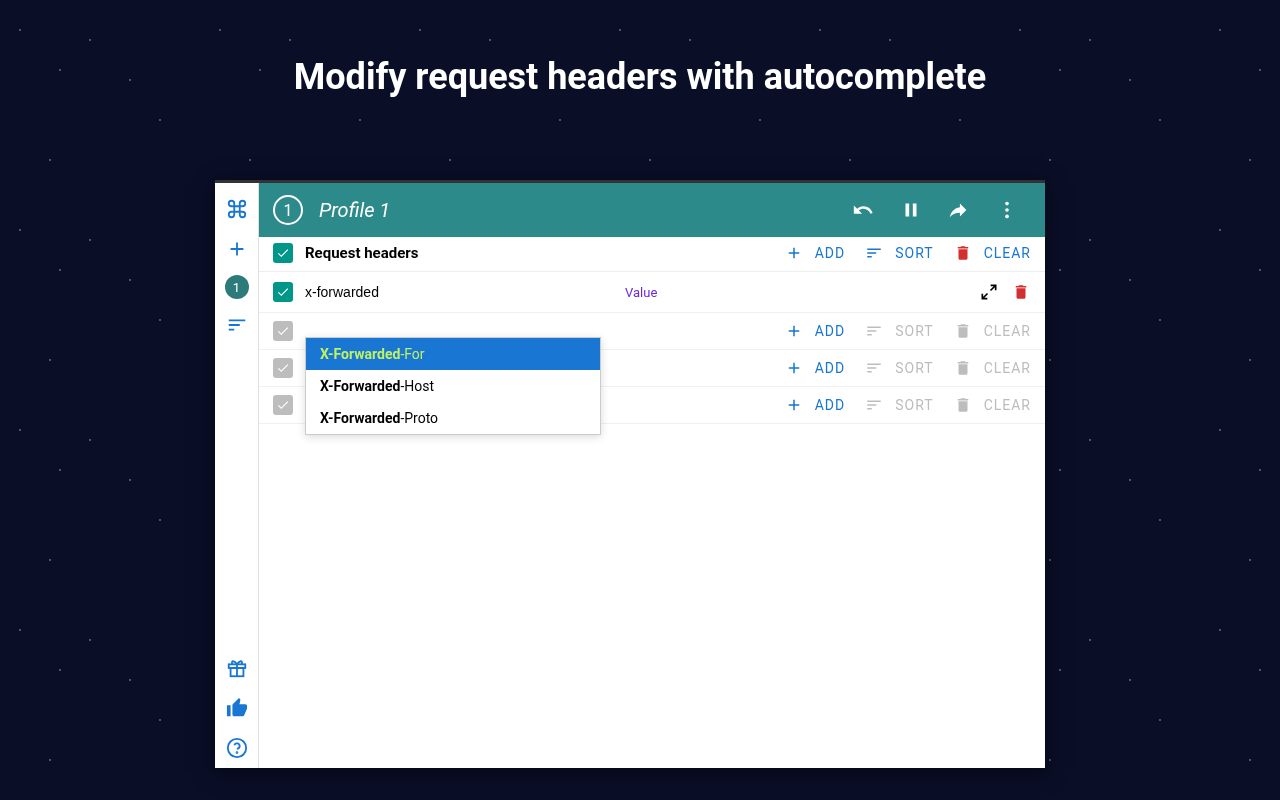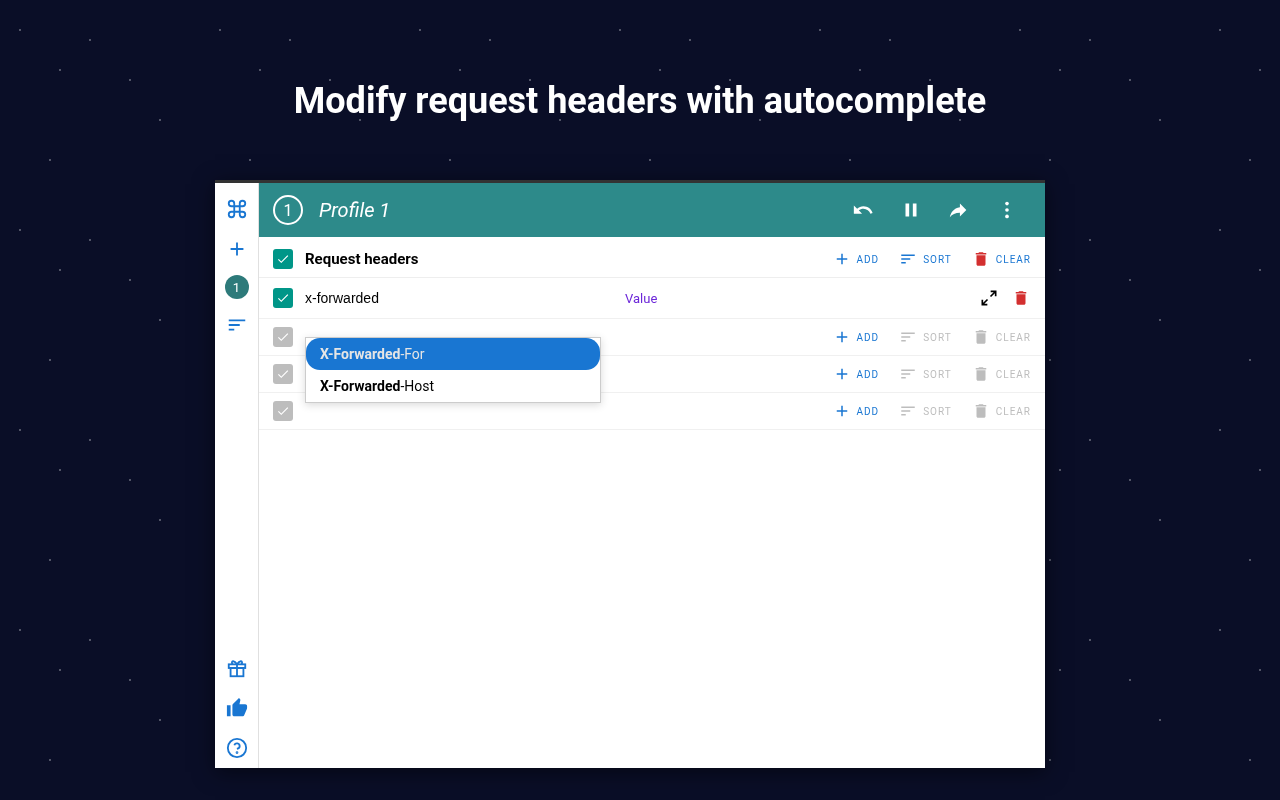--- a/index.html
+++ b/index.html
@@ -17,21 +17,21 @@
   background-size: 200px 200px;
   font-family: -apple-system, BlinkMacSystemFont, "Segoe UI", Roboto, sans-serif;
   position: relative;
   overflow: hidden;
 }
 .page-title {
   color: white;
   font-size: 36px;
   font-weight: 700;
   text-align: center;
-  padding-top: 80px;
+  padding-top: 56px;
 }
 .app-window {
   position: absolute;
   top: 180px;
   left: 215px;
   width: 830px;
   height: 588px;
   background: white;
   border-top: 3px solid #333;
   display: flex;
@@ -96,21 +96,21 @@
   display: flex;
   align-items: center;
   justify-content: center;
   cursor: pointer;
   margin: 0 4px;
 }
 .header-btn svg { width: 22px; height: 22px; fill: white; }
 .section-header {
   display: flex;
   align-items: center;
-  padding: 12px 14px 8px 14px;
+  padding: 6px 14px 8px 14px;
   border-bottom: 1px solid #eee;
 }
 .checkbox {
   width: 20px;
   height: 20px;
   border-radius: 3px;
   display: flex;
   align-items: center;
   justify-content: center;
   margin-right: 12px;
@@ -119,22 +119,23 @@
 .checkbox.active { background: #009688; }
 .checkbox.active svg { width: 14px; height: 14px; fill: white; }
 .checkbox.inactive { background: #bdbdbd; }
 .checkbox.inactive svg { width: 14px; height: 14px; fill: white; }
 .section-title { font-weight: 700; font-size: 15px; flex: 1; }
 .action-btn {
   display: flex;
   align-items: center;
   cursor: pointer;
   margin-left: 20px;
-  font-size: 10px;
+  font-size: 14px;
   letter-spacing: 1px;
+  gap: 6px;
 }
 .action-btn.blue { color: #1976d2; }
 .action-btn.gray { color: #bdbdbd; }
 .action-btn svg { width: 18px; height: 18px; margin-right: 6px; }
 .action-btn.blue svg { fill: #1976d2; }
 .action-btn.gray svg { fill: #bdbdbd; }
 .clear-red svg { fill: #d32f2f !important; }
 .row {
   display: flex;
   align-items: center;
@@ -172,21 +173,21 @@
   background: white;
   border: 1px solid #ccc;
   box-shadow: 0 2px 8px rgba(0,0,0,0.15);
   z-index: 10;
 }
 .autocomplete-item {
   padding: 8px 14px;
   font-size: 14px;
   cursor: pointer;
 }
-.autocomplete-item.selected { background: #1976d2; color: #e5e5e5; border-radius: 14px; }
+.autocomplete-item.selected { background: #1976d2; color: #bef264; }
 .autocomplete-item .bold { font-weight: 700; }
 .subsection-row {
   display: flex;
   align-items: center;
   padding: 8px 14px;
   border-bottom: 1px solid #f0f0f0;
 }
 .subsection-row .flex-spacer { flex: 1; }
 </style>
 </head>
@@ -394,16 +395,19 @@
         </div>
       </div>
 
       <div class="autocomplete">
         <div class="autocomplete-item selected">
           <span class="bold">X-Forwarded</span><span>-For</span>
         </div>
         <div class="autocomplete-item">
           <span class="bold">X-Forwarded</span><span>-Host</span>
         </div>
+        <div class="autocomplete-item">
+          <span class="bold">X-Forwarded</span><span>-Proto</span>
+        </div>
       </div>
     </div>
   </div>
 </div>
 
 </body></html>

